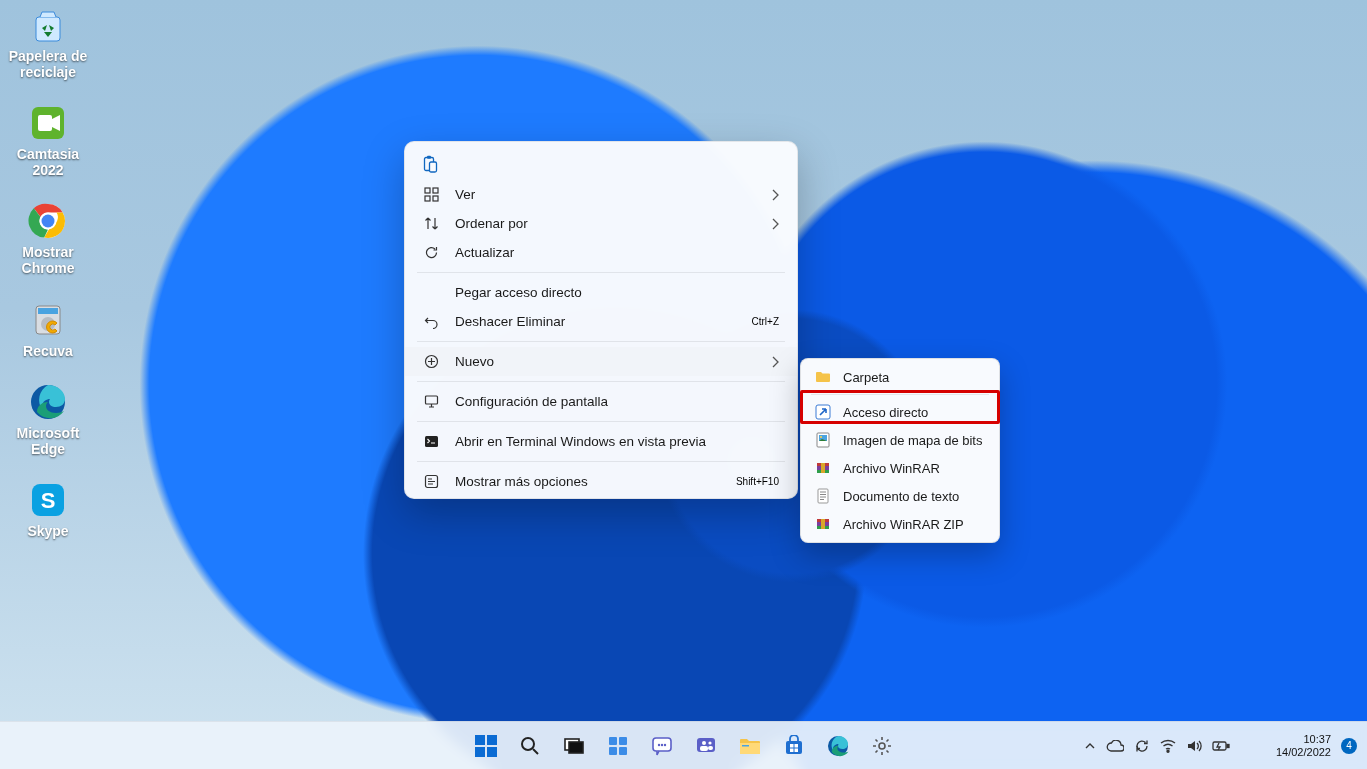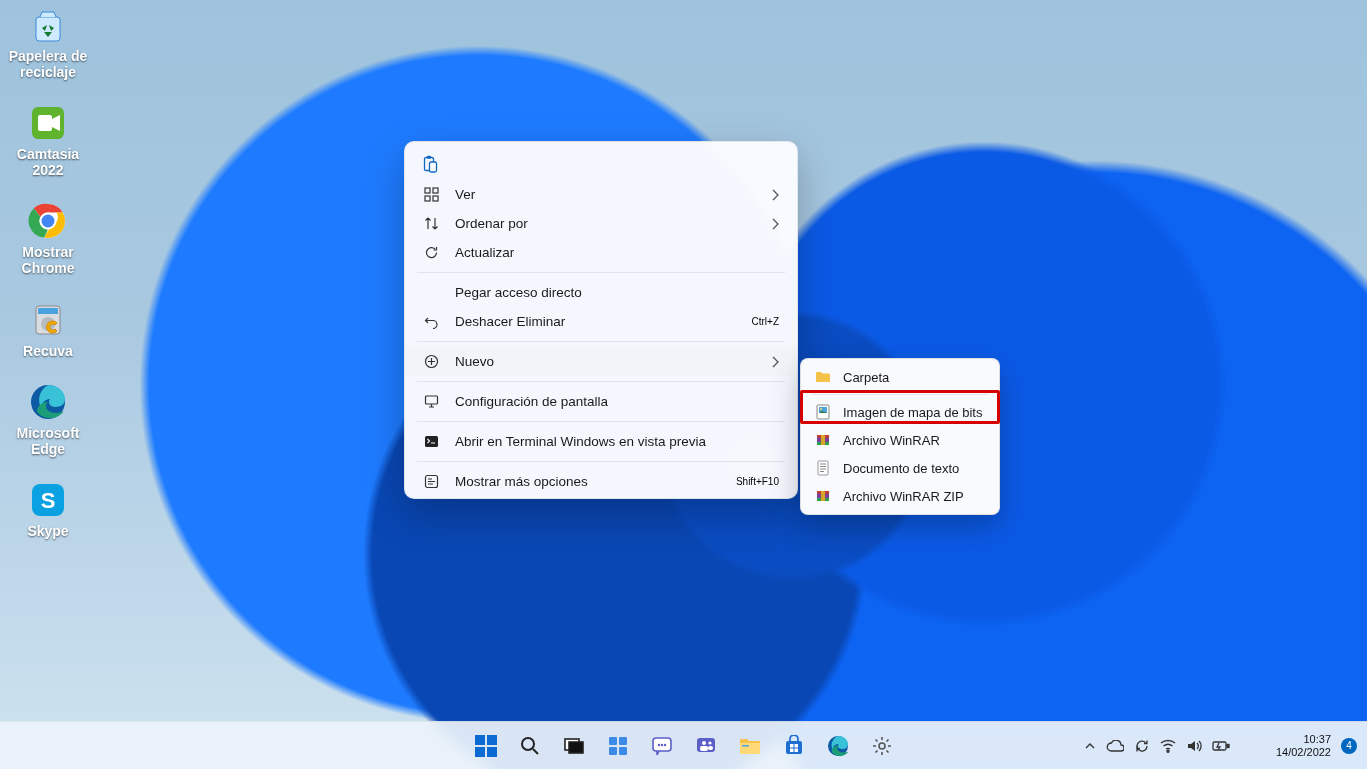--- a/index.html
+++ b/index.html
@@ -280,20 +280,29 @@
         <svg width="16" height="16" viewBox="0 0 16 16">
           <path d="M1 4a1 1 0 0 1 1-1h4l1.5 1.5H14a1 1 0 0 1 1 1V12a1 1 0 0 1-1 1H2a1 1 0 0 1-1-1z" fill="#f5c349"></path>
         </svg>
       </span>
     <span>Carpeta</span>
   </div>
   <div class="sep"></div>
   <div class="sitem">
     <span class="sico">
         <svg width="16" height="16" viewBox="0 0 16 16">
+          <rect x="1" y="1" width="14" height="14" rx="2" fill="#fff" stroke="#3a7bd5"></rect>
+          <path d="M5 11l6-6M11 5v4M11 5H7" stroke="#1e66c8" stroke-width="1.6" fill="none"></path>
+        </svg>
+      </span>
+    <span>Acceso directo</span>
+  </div>
+  <div class="sitem">
+    <span class="sico">
+        <svg width="16" height="16" viewBox="0 0 16 16">
           <rect x="2" y="1" width="12" height="14" rx="1" fill="#fff" stroke="#888"></rect>
           <rect x="4" y="3" width="8" height="6" fill="#4aa3e0"></rect>
           <circle cx="6" cy="5" r="1" fill="#ffd54a"></circle>
           <path d="M4 9l3-2 5 2z" fill="#2e7d32"></path>
         </svg>
       </span>
     <span>Imagen de mapa de bits</span>
   </div>
   <div class="sitem">
     <span class="sico">

